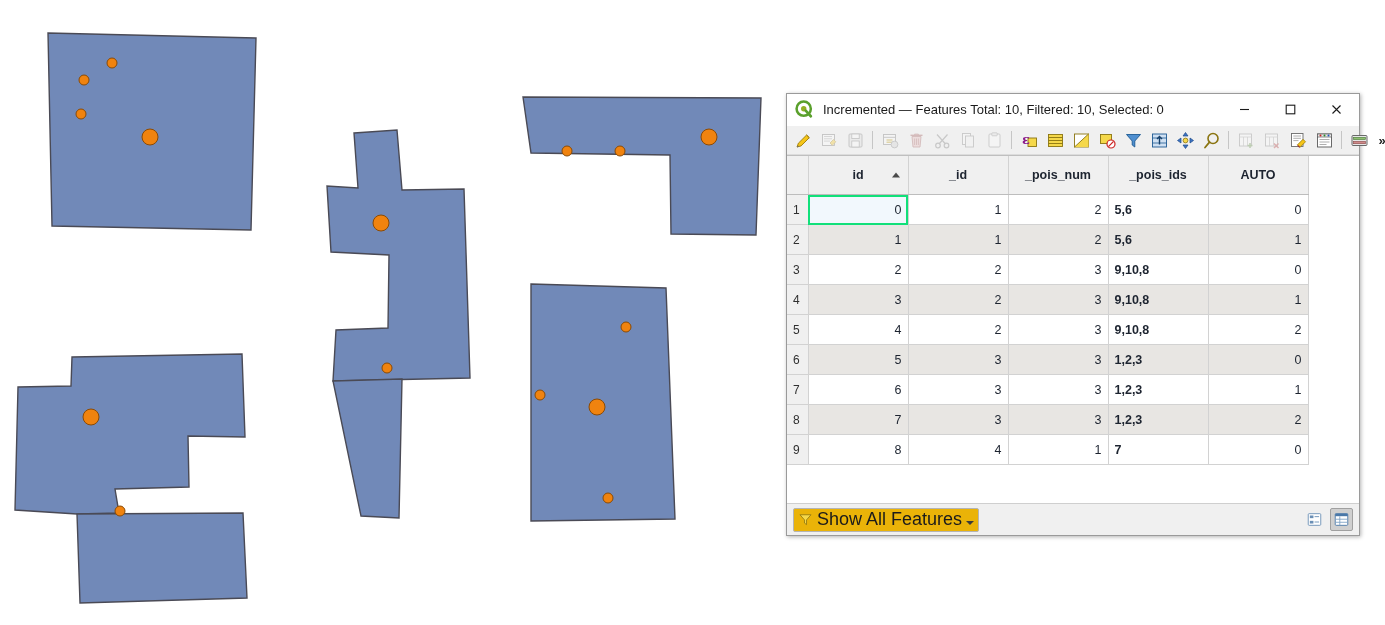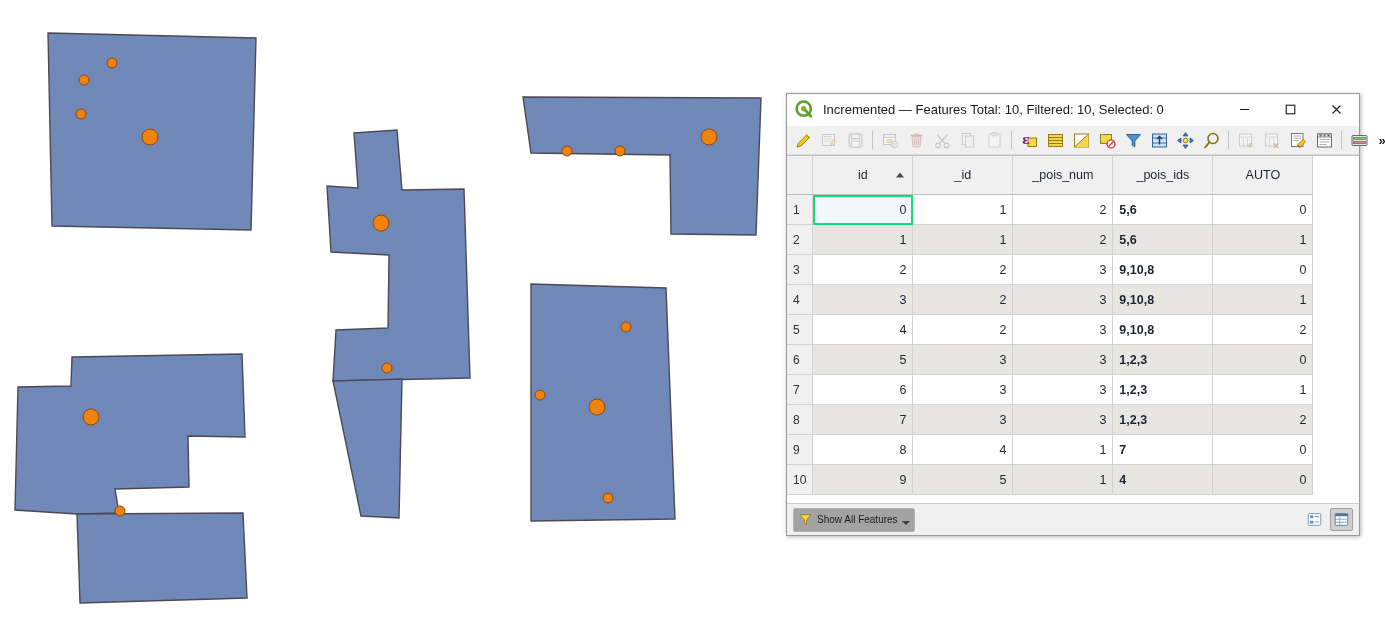--- a/index.html
+++ b/index.html
@@ -82,21 +82,21 @@
     height: 30px; padding: 0 6px;
     border-right: 1px solid #d2d2d2;
     border-bottom: 1px solid #d2d2d2;
     overflow: hidden; white-space: nowrap;
   }
   table.attr thead th {
     height: 21px; padding: 12px 6px;
     background: #f0f0f0;
     border-bottom: 1px solid #bdbdbd;
     border-right: 1px solid #d2d2d2;
-    font-weight: normal; text-align: center;
+    font-weight: bold; text-align: center;
     font-size: 12.5px; color: #1d2430;
     position: relative;
   }
   th.corner { width: 21px; background: #f0f0f0; }
   td.rowhdr {
     width: 21px; background: #f0f0f0;
     text-align: left; padding-left: 3px;
     font-size: 12px; color: #303030;
     border-right: 1px solid #c8c8c8;
     border-bottom: 1px solid #ffffff;
@@ -127,23 +127,23 @@
 
   
   .statusbar {
     height: 32px; background: #f0f0f0;
     border-top: 1px solid #cfcfcf;
     display: flex; align-items: center;
     padding: 0 6px; flex: 0 0 auto;
   }
   .filter-btn {
     height: 24px; display: flex; align-items: center;
-    background: #a3a3a3; border: 1px solid #b4b4b4;
+    background: #eab308; border: 1px solid #b4b4b4;
     border-radius: 2px; padding: 0 4px 0 4px; gap: 4px;
-    font-size: 10px; color: #1b1b1b;
+    font-size: 18px; color: #1b1b1b;
   }
   .filter-caret {
     width: 0; height: 0;
     border-left: 4px solid transparent;
     border-right: 4px solid transparent;
     border-top: 4px solid #3a3a3a;
     margin-top: 7px;
   }
   .sb-spacer { flex: 1 1 auto; }
   .view-btn {
@@ -467,28 +467,20 @@
               <td class="col-auto num">2</td>
             </tr>
             <tr class="odd">
               <td class="rowhdr">9</td>
               <td class="col-id num">8</td>
               <td class="col-_id num">4</td>
               <td class="col-num num">1</td>
               <td class="col-ids txt">7</td>
               <td class="col-auto num">0</td>
             </tr>
-            <tr class="even">
-              <td class="rowhdr">10</td>
-              <td class="col-id num">9</td>
-              <td class="col-_id num">5</td>
-              <td class="col-num num">1</td>
-              <td class="col-ids txt">4</td>
-              <td class="col-auto num">0</td>
-            </tr>
           </tbody>
       </table>
     </div>
 
     <div class="statusbar">
       <div class="filter-btn">
         <svg width="15" height="15" viewBox="0 0 19 19">
           <path d="M2.5 3.5 H16.5 L10.8 10 V16 L8.2 14 V10 Z" fill="#f5d84a" stroke="#8a7410" stroke-width="1"></path>
         </svg>
         <span>Show All Features</span>

